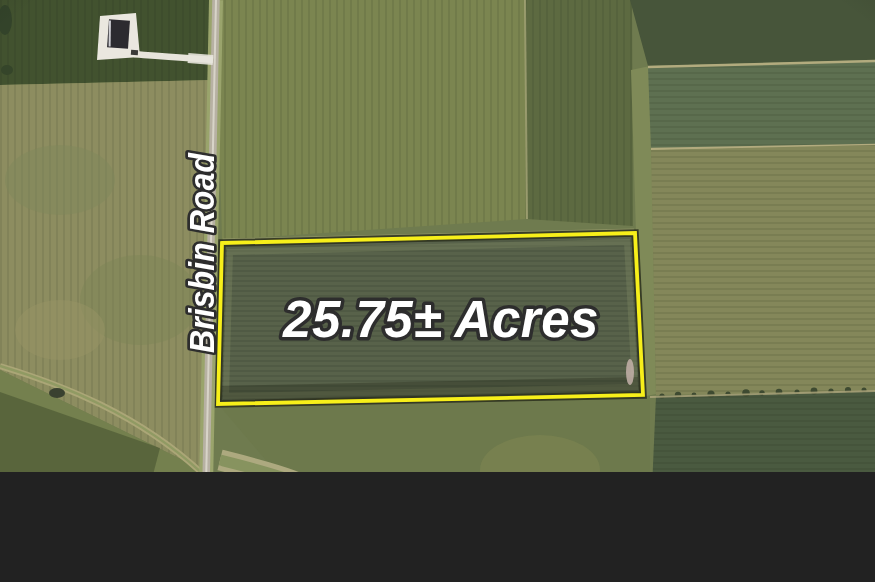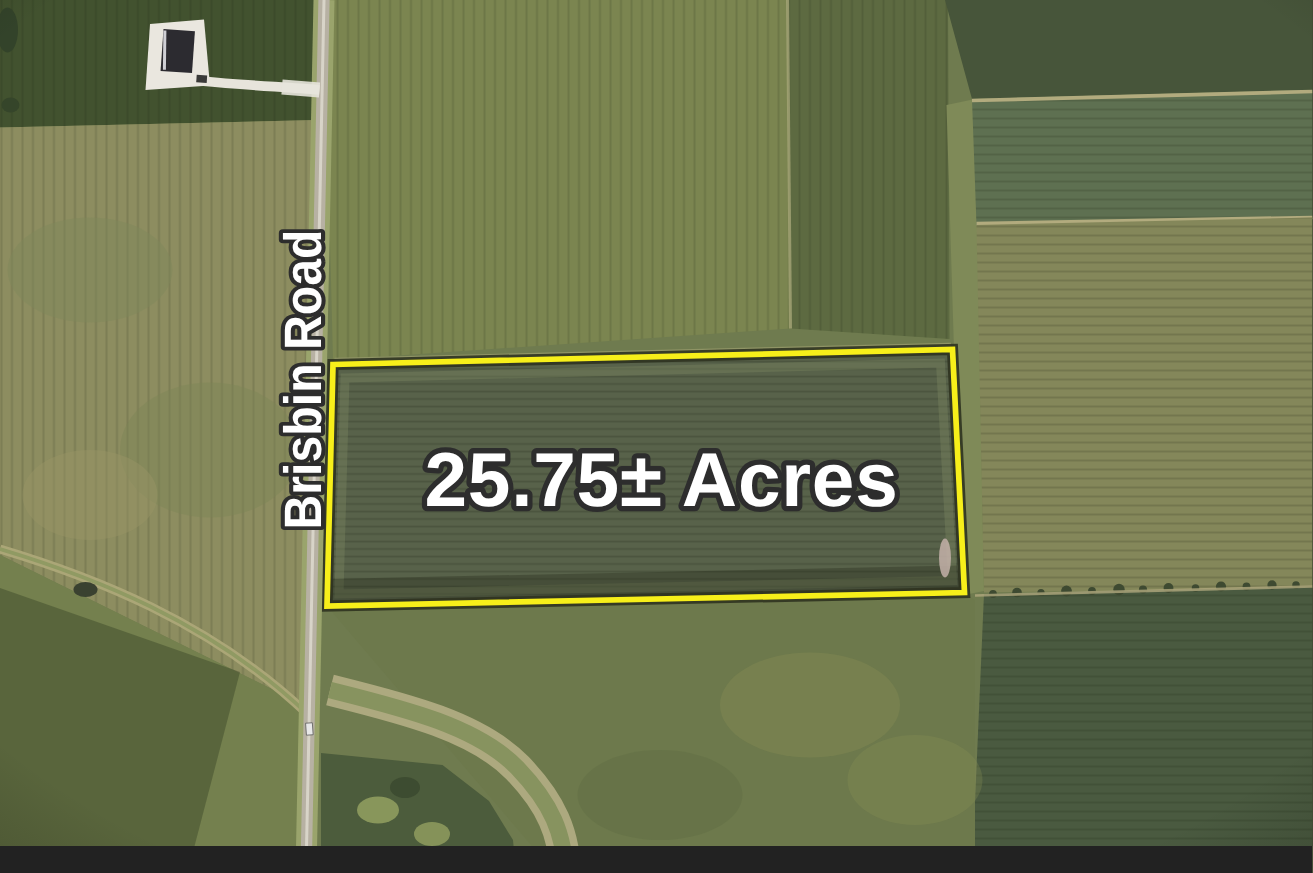--- a/index.html
+++ b/index.html
@@ -1,18 +1,19 @@
 <!DOCTYPE html>
 <html><head>
 <meta charset="utf-8">
 <style>
   html,body{margin:0;padding:0;background:#222;}
   .map-wrap{
-    position:relative;width:875px;height:564px;overflow:hidden;
+    position:relative;width:875px;height:472px;overflow:hidden;
     font-family:"Liberation Sans",sans-serif;
+    font-style:italic;
   }
   .map-wrap svg{display:block;width:875px;height:582px;}
   .map-label{
     font-family:"Liberation Sans",sans-serif;
     font-weight:700;
     paint-order:stroke fill;
     stroke-linejoin:round;
     stroke-linecap:round;
   }
   .acreage-label{font-size:51px;stroke-width:7px;letter-spacing:.5px;}

